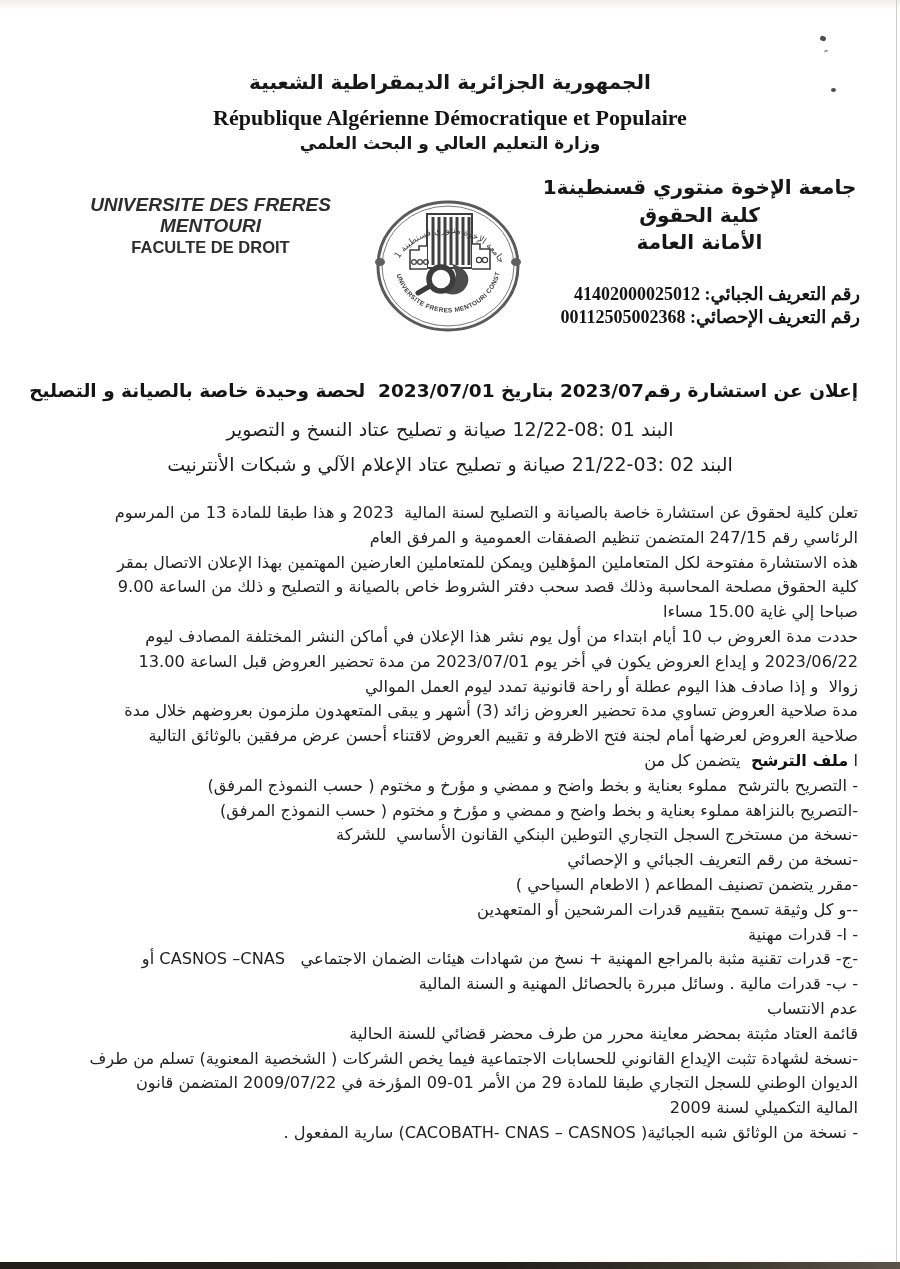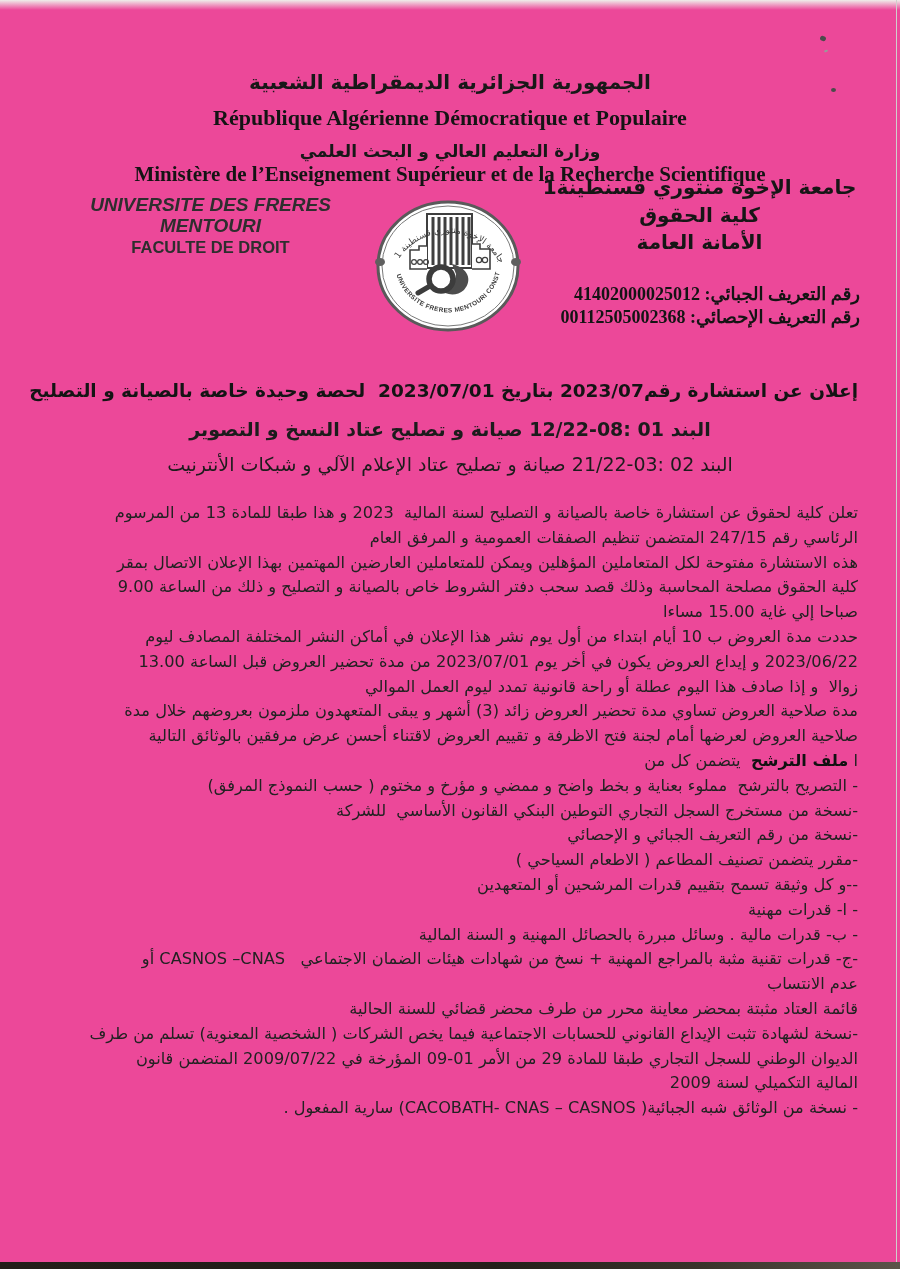--- a/index.html
+++ b/index.html
@@ -1,40 +1,40 @@
 <!DOCTYPE html>
 <html lang="ar"><head>
 <meta charset="utf-8">
 <style>
   html,body{margin:0;padding:0;background:#e8e8e6;}
   .page{
     position:relative;
     width:900px;height:1269px;
     margin:0 auto;
-    background:#ec4899;
+    background:#ffffff;
     overflow:hidden;
     font-family:"DejaVu Sans",sans-serif;
     color:#1e1e1e;
   }
   
   .top-noise{position:absolute;left:0;top:0;width:100%;height:10px;
     background:linear-gradient(to bottom,#efeeea,rgba(255,255,255,0));}
   .edge-line{position:absolute;top:0;bottom:0;right:3px;width:1px;background:#cfcfcc;}
   .bottom-bar{position:absolute;left:0;bottom:0;width:100%;height:7px;
     background:linear-gradient(to right,#221d18 0%,#241f1a 55%,#3a332b 78%,#5c5349 100%);}
   .speck{position:absolute;background:#4b4b4b;border-radius:50%;}
   .speck.s1{left:820px;top:36px;width:6px;height:5px;transform:rotate(20deg);}
   .speck.s2{left:824px;top:50px;width:4px;height:2px;background:#9a9a9a;transform:rotate(-25deg);}
   .speck.s3{left:831px;top:88px;width:5px;height:4px;}
 
   
   .hdr{position:absolute;left:0;top:70px;width:100%;text-align:center;}
   .hdr .ar1{direction:rtl;font-size:20px;font-weight:bold;color:#181818;}
   .hdr .fr1{font-family:"Liberation Serif","DejaVu Serif",serif;font-weight:bold;font-size:22px;margin-top:11px;color:#141414;}
-  .hdr .ar2{direction:rtl;font-size:17px;font-weight:bold;margin-top:10px;color:#181818;}
+  .hdr .ar2{direction:rtl;font-size:17px;font-weight:bold;margin-top:2px;color:#181818;}
   .hdr .fr2{font-family:"Liberation Serif","DejaVu Serif",serif;font-weight:bold;font-size:21px;margin-top:1px;color:#141414;}
 
   
   .univ{position:absolute;left:58px;top:194px;width:305px;text-align:center;
     font-family:"Liberation Sans","DejaVu Sans",sans-serif;color:#2e2e2e;}
   .univ .u1,.univ .u2{font-style:italic;font-weight:bold;font-size:19px;line-height:21px;}
   .univ .u3{font-weight:bold;font-size:16.5px;line-height:22px;}
 
   
   .logo{position:absolute;left:372px;top:196px;}
@@ -45,21 +45,21 @@
 
   
   .ids{position:absolute;right:40px;top:283px;width:420px;direction:rtl;text-align:right;}
   .ids div{font-weight:bold;font-size:18px;line-height:23px;color:#141414;white-space:pre;font-family:Liberation Serif, serif;}
 
   
   .title{position:absolute;right:42px;left:40px;top:380px;direction:rtl;text-align:right;
     font-weight:bold;font-size:18.5px;white-space:pre;color:#141414;}
   .lot{position:absolute;left:0;width:100%;text-align:center;direction:rtl;
     font-size:19px;white-space:pre;color:#1c1c1c;}
-  .lot1{top:418px;font-weight:bold;}
+  .lot1{top:418px;}
   .lot2{top:453px;}
 
   
   .body{position:absolute;right:42px;left:34px;top:501px;direction:rtl;text-align:right;}
   .body .ln{font-size:16.2px;line-height:24.8px;white-space:pre;color:#222;}
   .body .ln b{font-weight:bold;color:#111;margin-top:29px;}
 </style>
 </head>
 <body>
 
@@ -68,21 +68,20 @@
   <div class="top-noise"></div>
   <div class="edge-line"></div>
   <div class="speck s1"></div>
   <div class="speck s2"></div>
   <div class="speck s3"></div>
 
   <div class="hdr">
     <div class="ar1">الجمهورية الجزائرية الديمقراطية الشعبية</div>
     <div class="fr1">République Algérienne Démocratique et Populaire</div>
     <div class="ar2">وزارة التعليم العالي و البحث العلمي</div>
-    <div class="fr2">Ministère de l’Enseignement Supérieur et de la Recherche Scientifique</div>
   </div>
 
   <div class="univ">
     <div class="u1">UNIVERSITE DES FRERES MENTOURI</div>
     <div class="u3">FACULTE DE DROIT</div>
   </div>
 
   <svg class="logo" width="152" height="142" viewBox="0 0 152 142">
     <defs>
       <path id="arcTop" d="M 20,80 A 57,53 0 0 1 132,80"></path>
@@ -146,27 +145,28 @@
     <div class="ln">هذه الاستشارة مفتوحة لكل المتعاملين المؤهلين ويمكن للمتعاملين العارضين المهتمين بهذا الإعلان الاتصال بمقر</div>
     <div class="ln">كلية الحقوق مصلحة المحاسبة وذلك قصد سحب دفتر الشروط خاص بالصيانة و التصليح و ذلك من الساعة 9.00</div>
     <div class="ln">صباحا إلي غاية 15.00 مساءا</div>
     <div class="ln">حددت مدة العروض ب 10 أيام ابتداء من أول يوم نشر هذا الإعلان في أماكن النشر المختلفة المصادف ليوم</div>
     <div class="ln">2023/06/22 و إيداع العروض يكون في أخر يوم 2023/07/01 من مدة تحضير العروض قبل الساعة 13.00</div>
     <div class="ln">زوالا  و إذا صادف هذا اليوم عطلة أو راحة قانونية تمدد ليوم العمل الموالي</div>
     <div class="ln">مدة صلاحية العروض تساوي مدة تحضير العروض زائد (3) أشهر و يبقى المتعهدون ملزمون بعروضهم خلال مدة</div>
     <div class="ln">صلاحية العروض لعرضها أمام لجنة فتح الاظرفة و تقييم العروض لاقتناء أحسن عرض مرفقين بالوثائق التالية</div>
     <div class="ln"><span>ا </span><b>ملف الترشح</b><span>  يتضمن كل من</span></div>
     <div class="ln">- التصريح بالترشح  مملوء بعناية و بخط واضح و ممضي و مؤرخ و مختوم ( حسب النموذج المرفق)</div>
+    <div class="ln">-التصريح بالنزاهة مملوء بعناية و بخط واضح و ممضي و مؤرخ و مختوم ( حسب النموذج المرفق)</div>
     <div class="ln">-نسخة من مستخرج السجل التجاري التوطين البنكي القانون الأساسي  للشركة</div>
     <div class="ln">-نسخة من رقم التعريف الجبائي و الإحصائي</div>
     <div class="ln">-مقرر يتضمن تصنيف المطاعم ( الاطعام السياحي )</div>
     <div class="ln">--و كل وثيقة تسمح بتقييم قدرات المرشحين أو المتعهدين</div>
     <div class="ln">- ا- قدرات مهنية</div>
+    <div class="ln">-ج- قدرات تقنية مثبة بالمراجع المهنية + نسخ من شهادات هيئات الضمان الاجتماعي &nbsp; CASNOS –CNAS أو</div>
     <div class="ln">- ب- قدرات مالية . وسائل مبررة بالحصائل المهنية و السنة المالية</div>
-    <div class="ln">-ج- قدرات تقنية مثبة بالمراجع المهنية + نسخ من شهادات هيئات الضمان الاجتماعي &nbsp; CASNOS –CNAS أو</div>
     <div class="ln">عدم الانتساب</div>
     <div class="ln">قائمة العتاد مثبتة بمحضر معاينة محرر من طرف محضر قضائي للسنة الحالية</div>
     <div class="ln">-نسخة لشهادة تثبت الإيداع القانوني للحسابات الاجتماعية فيما يخص الشركات ( الشخصية المعنوية) تسلم من طرف</div>
     <div class="ln">الديوان الوطني للسجل التجاري طبقا للمادة 29 من الأمر 01-09 المؤرخة في 2009/07/22 المتضمن قانون</div>
     <div class="ln">المالية التكميلي لسنة 2009</div>
     <div class="ln">- نسخة من الوثائق شبه الجبائية( CACOBATH- CNAS – CASNOS) سارية المفعول .</div>
   </div>
 
   <div class="bottom-bar"></div>
 </div>

